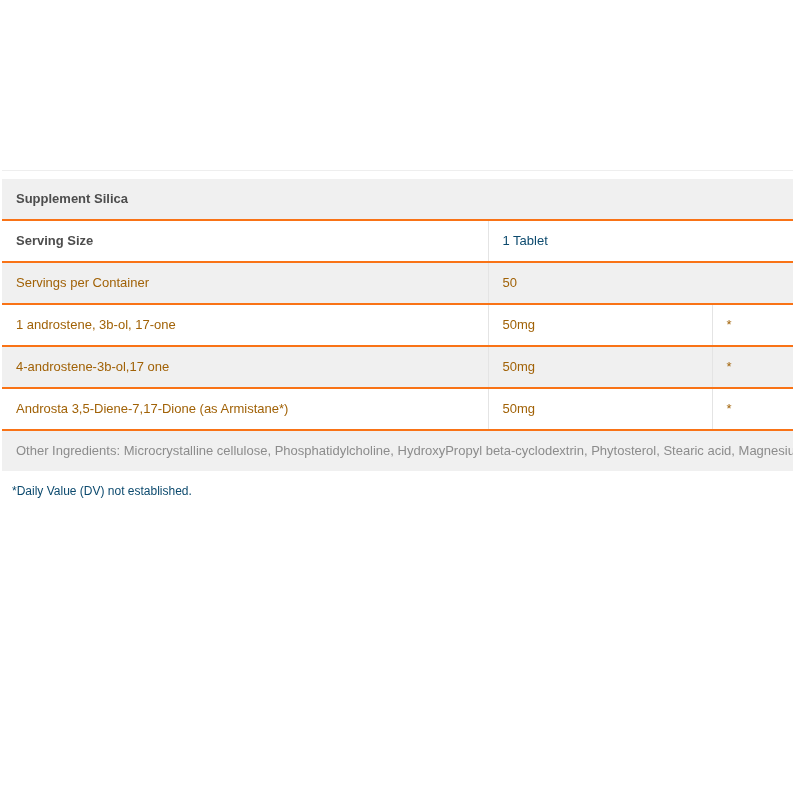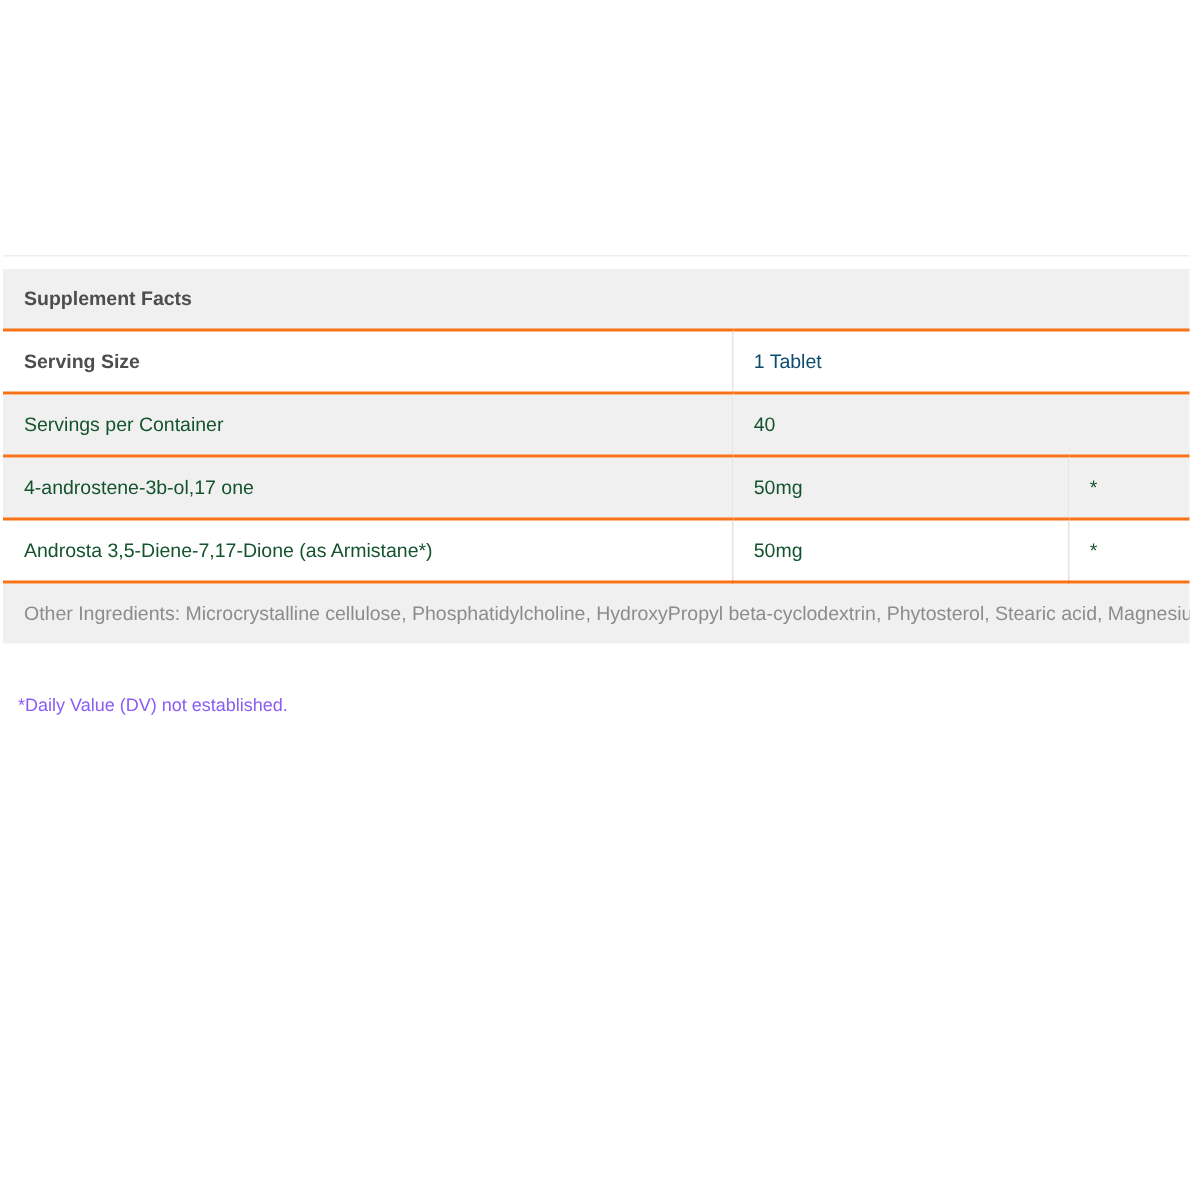--- a/index.html
+++ b/index.html
@@ -31,62 +31,67 @@
     vertical-align: middle;
     border-top: 2px solid #f97316;
     overflow: hidden;
     white-space: nowrap;
   }
   table.supp tr.first td { border-top: none; }
   table.supp td + td { border-left: 1px solid #e4e4e4; }
   tr.shade td { background: #f0f0f0; }
   .t-bold { font-weight: bold; color: #4d4d4d; }
   .t-dark { color: #0c4a6e; }
-  .t-light { color: #14532d; }
+  .t-light { color: #a16207; }
   td.other-cell {
     padding: 11px 14px;
     line-height: 20px;
     white-space: normal;
     color: #8c8c8c;
     font-size: 13px;
   }
   .footnote {
-    margin: 34px 0 0 10px;
+    margin: 13px 0 0 10px;
     font-size: 12px;
-    color: #8b5cf6;
+    color: #0c4a6e;
   }
 </style>
 </head>
 <body>
 
 <div class="panel">
   <table class="supp">
     <colgroup>
         <col class="c1">
         <col class="c2">
         <col class="c3">
       </colgroup>
 
     <tbody>
         <tr class="shade first">
-      <td colspan="3" class="t-bold">Supplement Facts</td>
+      <td colspan="3" class="t-bold">Supplement Silica</td>
     </tr>
 
     <tr>
       <td class="t-bold">Serving Size</td>
       <td colspan="2" class="t-dark">1 Tablet</td>
     </tr>
 
     <tr class="shade">
       <td class="t-light">Servings per Container</td>
-      <td colspan="2" class="t-light">40</td>
+      <td colspan="2" class="t-light">50</td>
     </tr>
 
 
 
+    <tr>
+      <td class="t-light">1 androstene, 3b-ol, 17-one</td>
+      <td class="t-light">50mg</td>
+      <td class="t-light">*</td>
+    </tr>
 
     <tr class="shade">
       <td class="t-light">4-androstene-3b-ol,17 one</td>
       <td class="t-light">50mg</td>
       <td class="t-light">*</td>
     </tr>
 
     <tr>
       <td class="t-light">Androsta 3,5-Diene-7,17-Dione (as Armistane*)</td>
       <td class="t-light">50mg</td>

